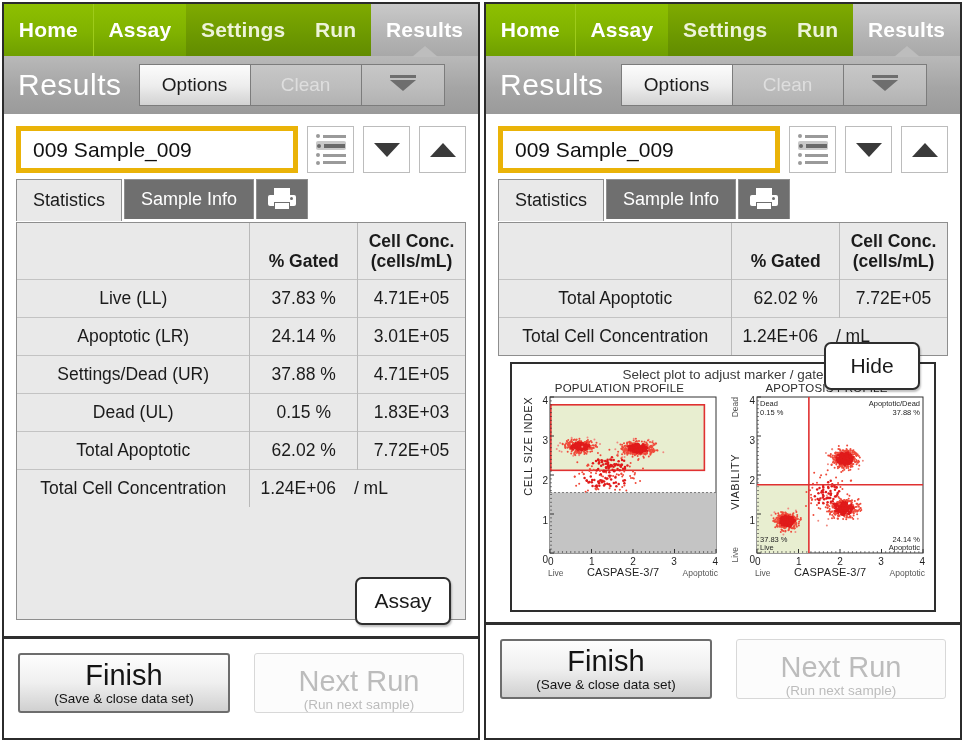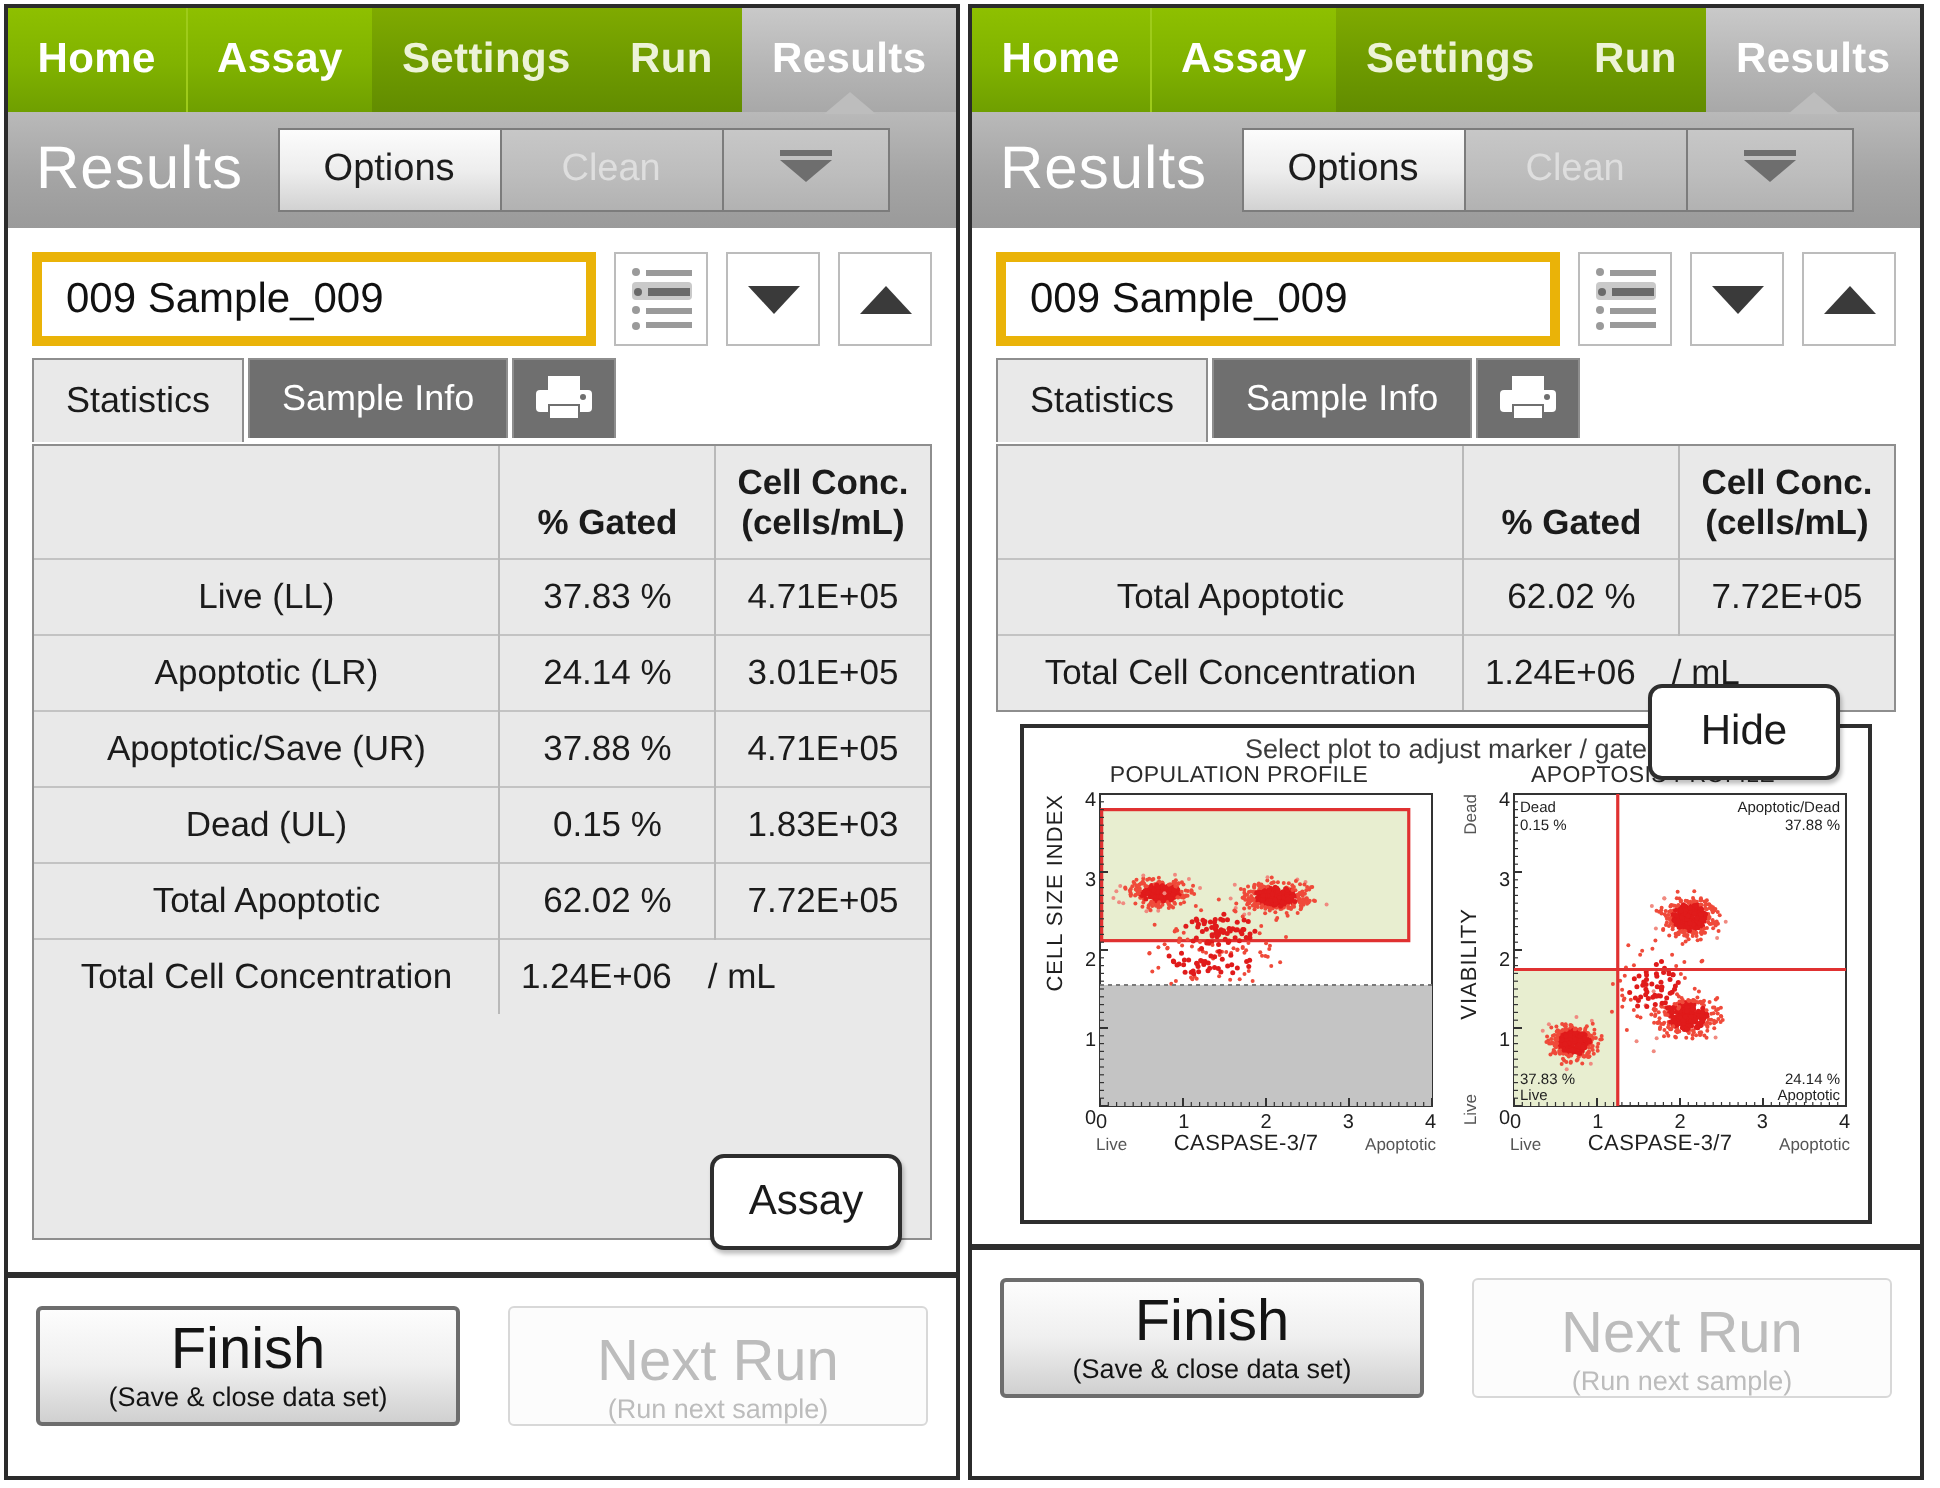--- a/index.html
+++ b/index.html
@@ -290,21 +290,21 @@
             <td class="col-label">Live (LL)</td>
             <td class="col-pct">37.83 %</td>
             <td class="col-conc">4.71E+05</td>
           </tr>
           <tr class="bodyrow">
             <td class="col-label">Apoptotic (LR)</td>
             <td class="col-pct">24.14 %</td>
             <td class="col-conc">3.01E+05</td>
           </tr>
           <tr class="bodyrow">
-            <td class="col-label">Apoptotic/Save (UR)</td>
+            <td class="col-label">Settings/Dead (UR)</td>
             <td class="col-pct">37.88 %</td>
             <td class="col-conc">4.71E+05</td>
           </tr>
           <tr class="bodyrow">
             <td class="col-label">Dead (UL)</td>
             <td class="col-pct">0.15 %</td>
             <td class="col-conc">1.83E+03</td>
           </tr>
           <tr class="bodyrow">
             <td class="col-label">Total Apoptotic</td>

